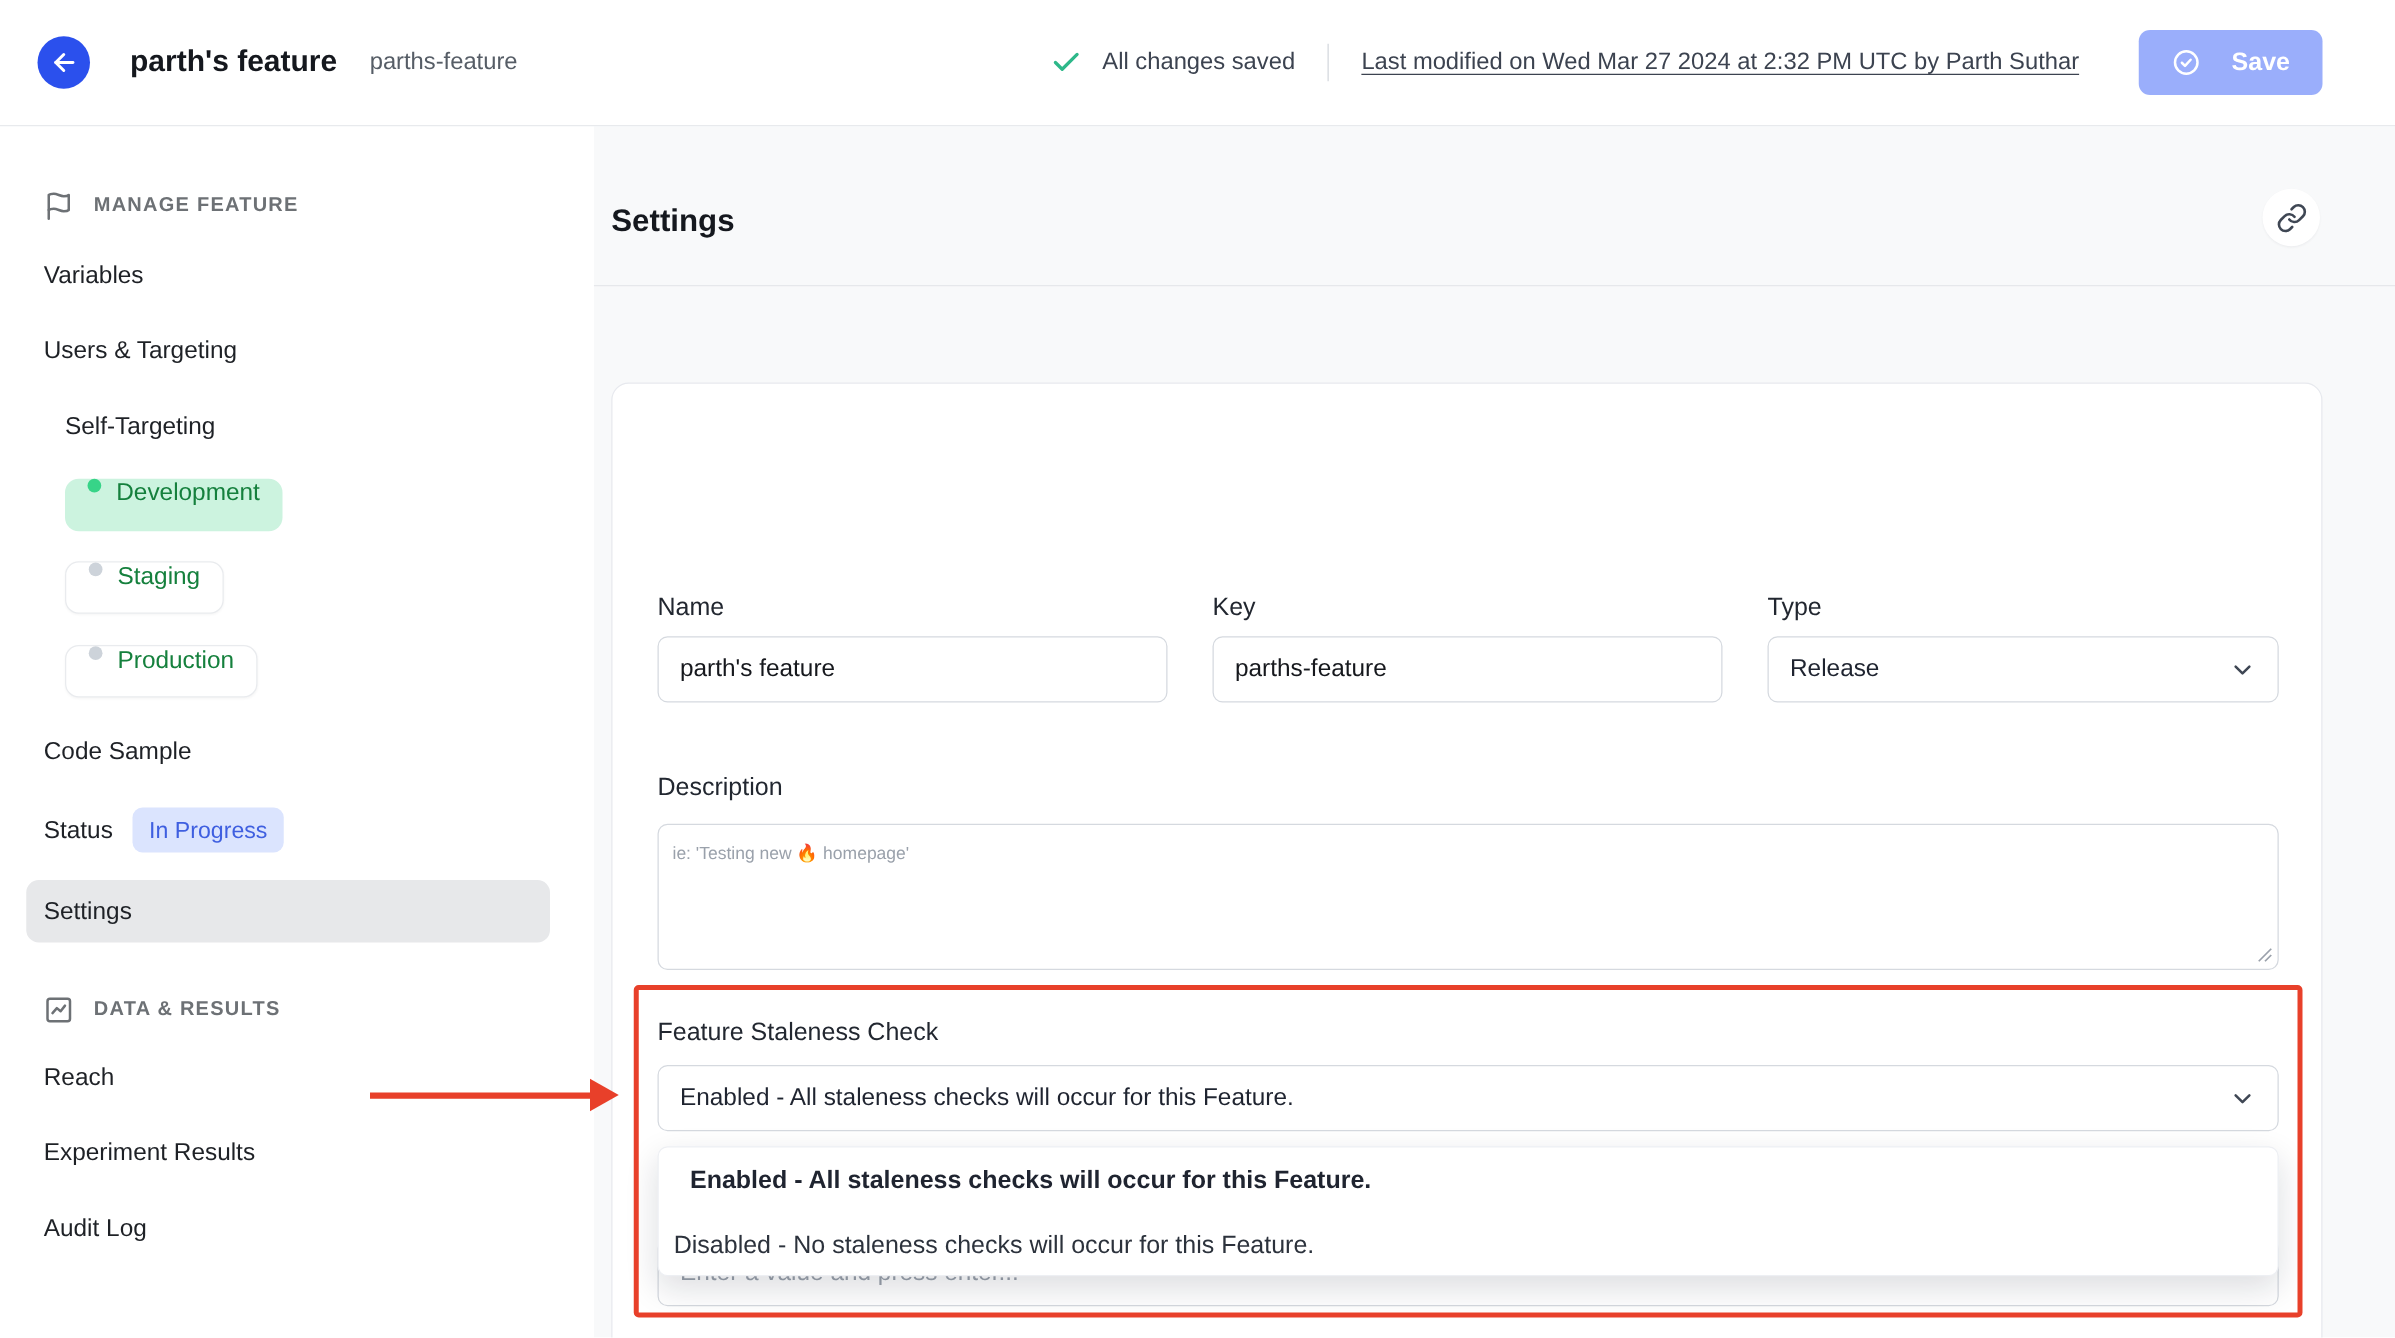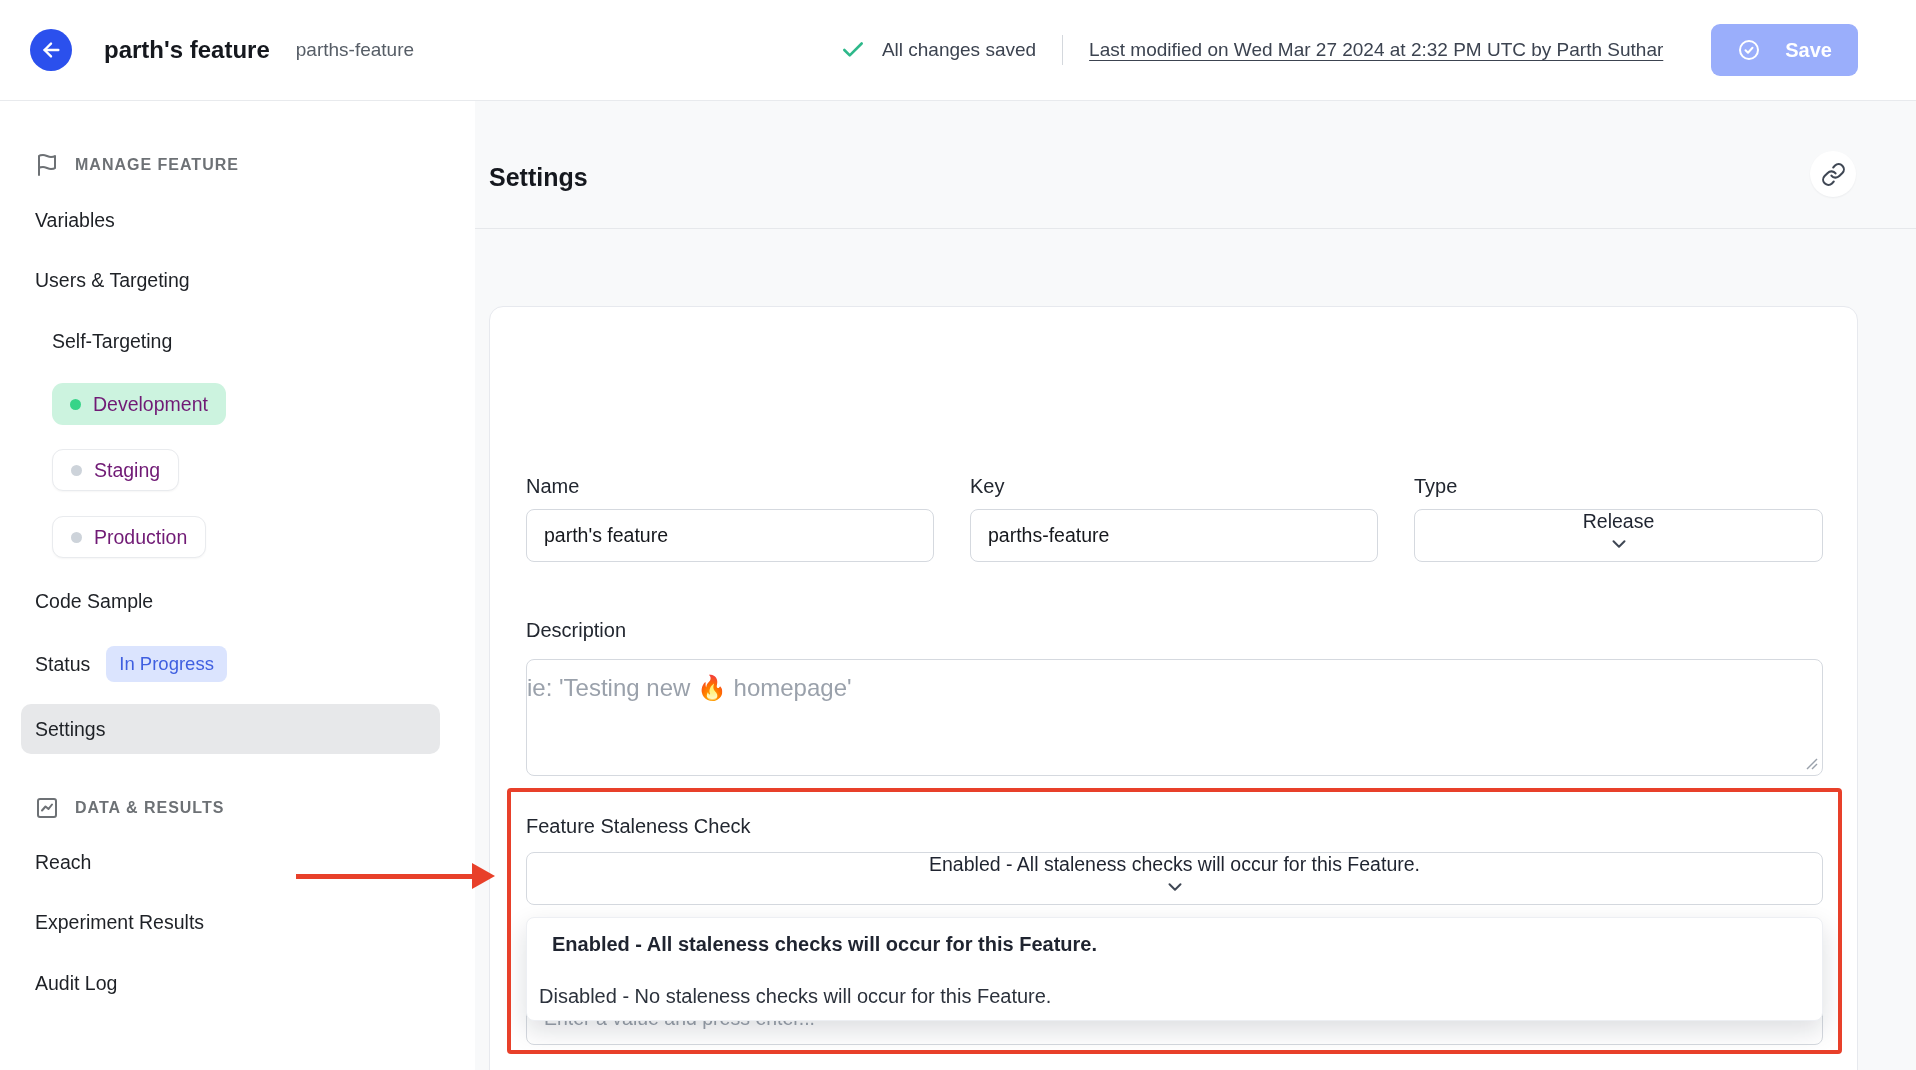--- a/index.html
+++ b/index.html
@@ -39,22 +39,22 @@
   .sidebar { position:absolute; top:101px; left:0; width:475px; bottom:0; background:#fff; z-index:2; }
   .sb-abs { position:absolute; }
   .sb-section {
     display:flex; align-items:center; gap:16px;
     font-size:16px; font-weight:700; letter-spacing:1px; color:#6d7175;
   }
   .sb-item {
     font-size:19.5px; color:#1e2126; line-height:30px; cursor:pointer; white-space:nowrap;
   }
   .env-pill {
-    display:inline-flex; align-items:center; gap:12px;
-    height:42px; padding:0 18px; border-radius:11px; font-size:19.5px; color:#701a75; cursor:pointer;
+    display:inline-flex; align-items:flex-start; gap:12px;
+    height:42px; padding:0 18px; border-radius:11px; font-size:19.5px; color:#15803d; cursor:pointer;
   }
   .env-dev { background:#ccf3df; }
   .env-plain { background:#fff; border:1px solid #e9ebee; box-shadow:0 1px 2px rgba(20,25,35,0.04); }
   .env-dot { width:11px; height:11px; border-radius:50%; }
   .dot-green { background:#37d488; }
   .dot-gray { background:#cdd3da; }
   .status-row { display:flex; align-items:center; gap:16px; cursor:pointer; }
   .status-badge {
     background:#dbe4fe; color:#3f5fe0; font-size:18.5px; font-weight:500;
     padding:7px 13px; border-radius:8px; white-space:nowrap;
@@ -89,27 +89,27 @@
 
   .field-label { font-size:20px; font-weight:500; color:#222730; }
   .fld { position:absolute; }
   .txt-input {
     width:100%; height:53px; border:1px solid #d5d9df; border-radius:8px;
     font-size:19.5px; color:#16181d; padding:0 17px; background:#fff; outline:none;
     font-family:"Liberation Sans",sans-serif;
   }
   .select-box {
     width:100%; height:53px; border:1px solid #d5d9df; border-radius:8px; background:#fff;
-    display:flex; align-items:center; padding:0 17px;
-    font-size:19.5px; color:#1f2430; cursor:pointer;flex-direction:column;
+    display:flex; align-items:center; justify-content:space-between; padding:0 17px;
+    font-size:19.5px; color:#1f2430; cursor:pointer;
   }
   .textarea-wrap { position:absolute; left:36px; top:352px; width:1297px; height:117px; }
   .desc-textarea {
     width:100%; height:100%; border:1px solid #d5d9df; border-radius:8px; resize:none;
-    font-size:24px; color:#16181d; padding:14px 0; outline:none;
+    font-size:14px; color:#16181d; padding:14px 11px; outline:none;
     font-family:"Liberation Sans",sans-serif;
   }
   .desc-textarea::placeholder, .txt-input::placeholder { color:#9aa1ab; }
   .resize-handle { position:absolute; right:5px; bottom:6px; }
 
   .staleness-select { position:absolute; left:36px; top:545px; width:1297px; }
   .dropdown {
     position:absolute; left:36px; top:610px; width:1297px; height:104px;
     background:#fff; border:1px solid #edeff3; border-radius:8px;
     box-shadow:0 10px 26px rgba(16,24,40,0.14); z-index:6; overflow:hidden;

